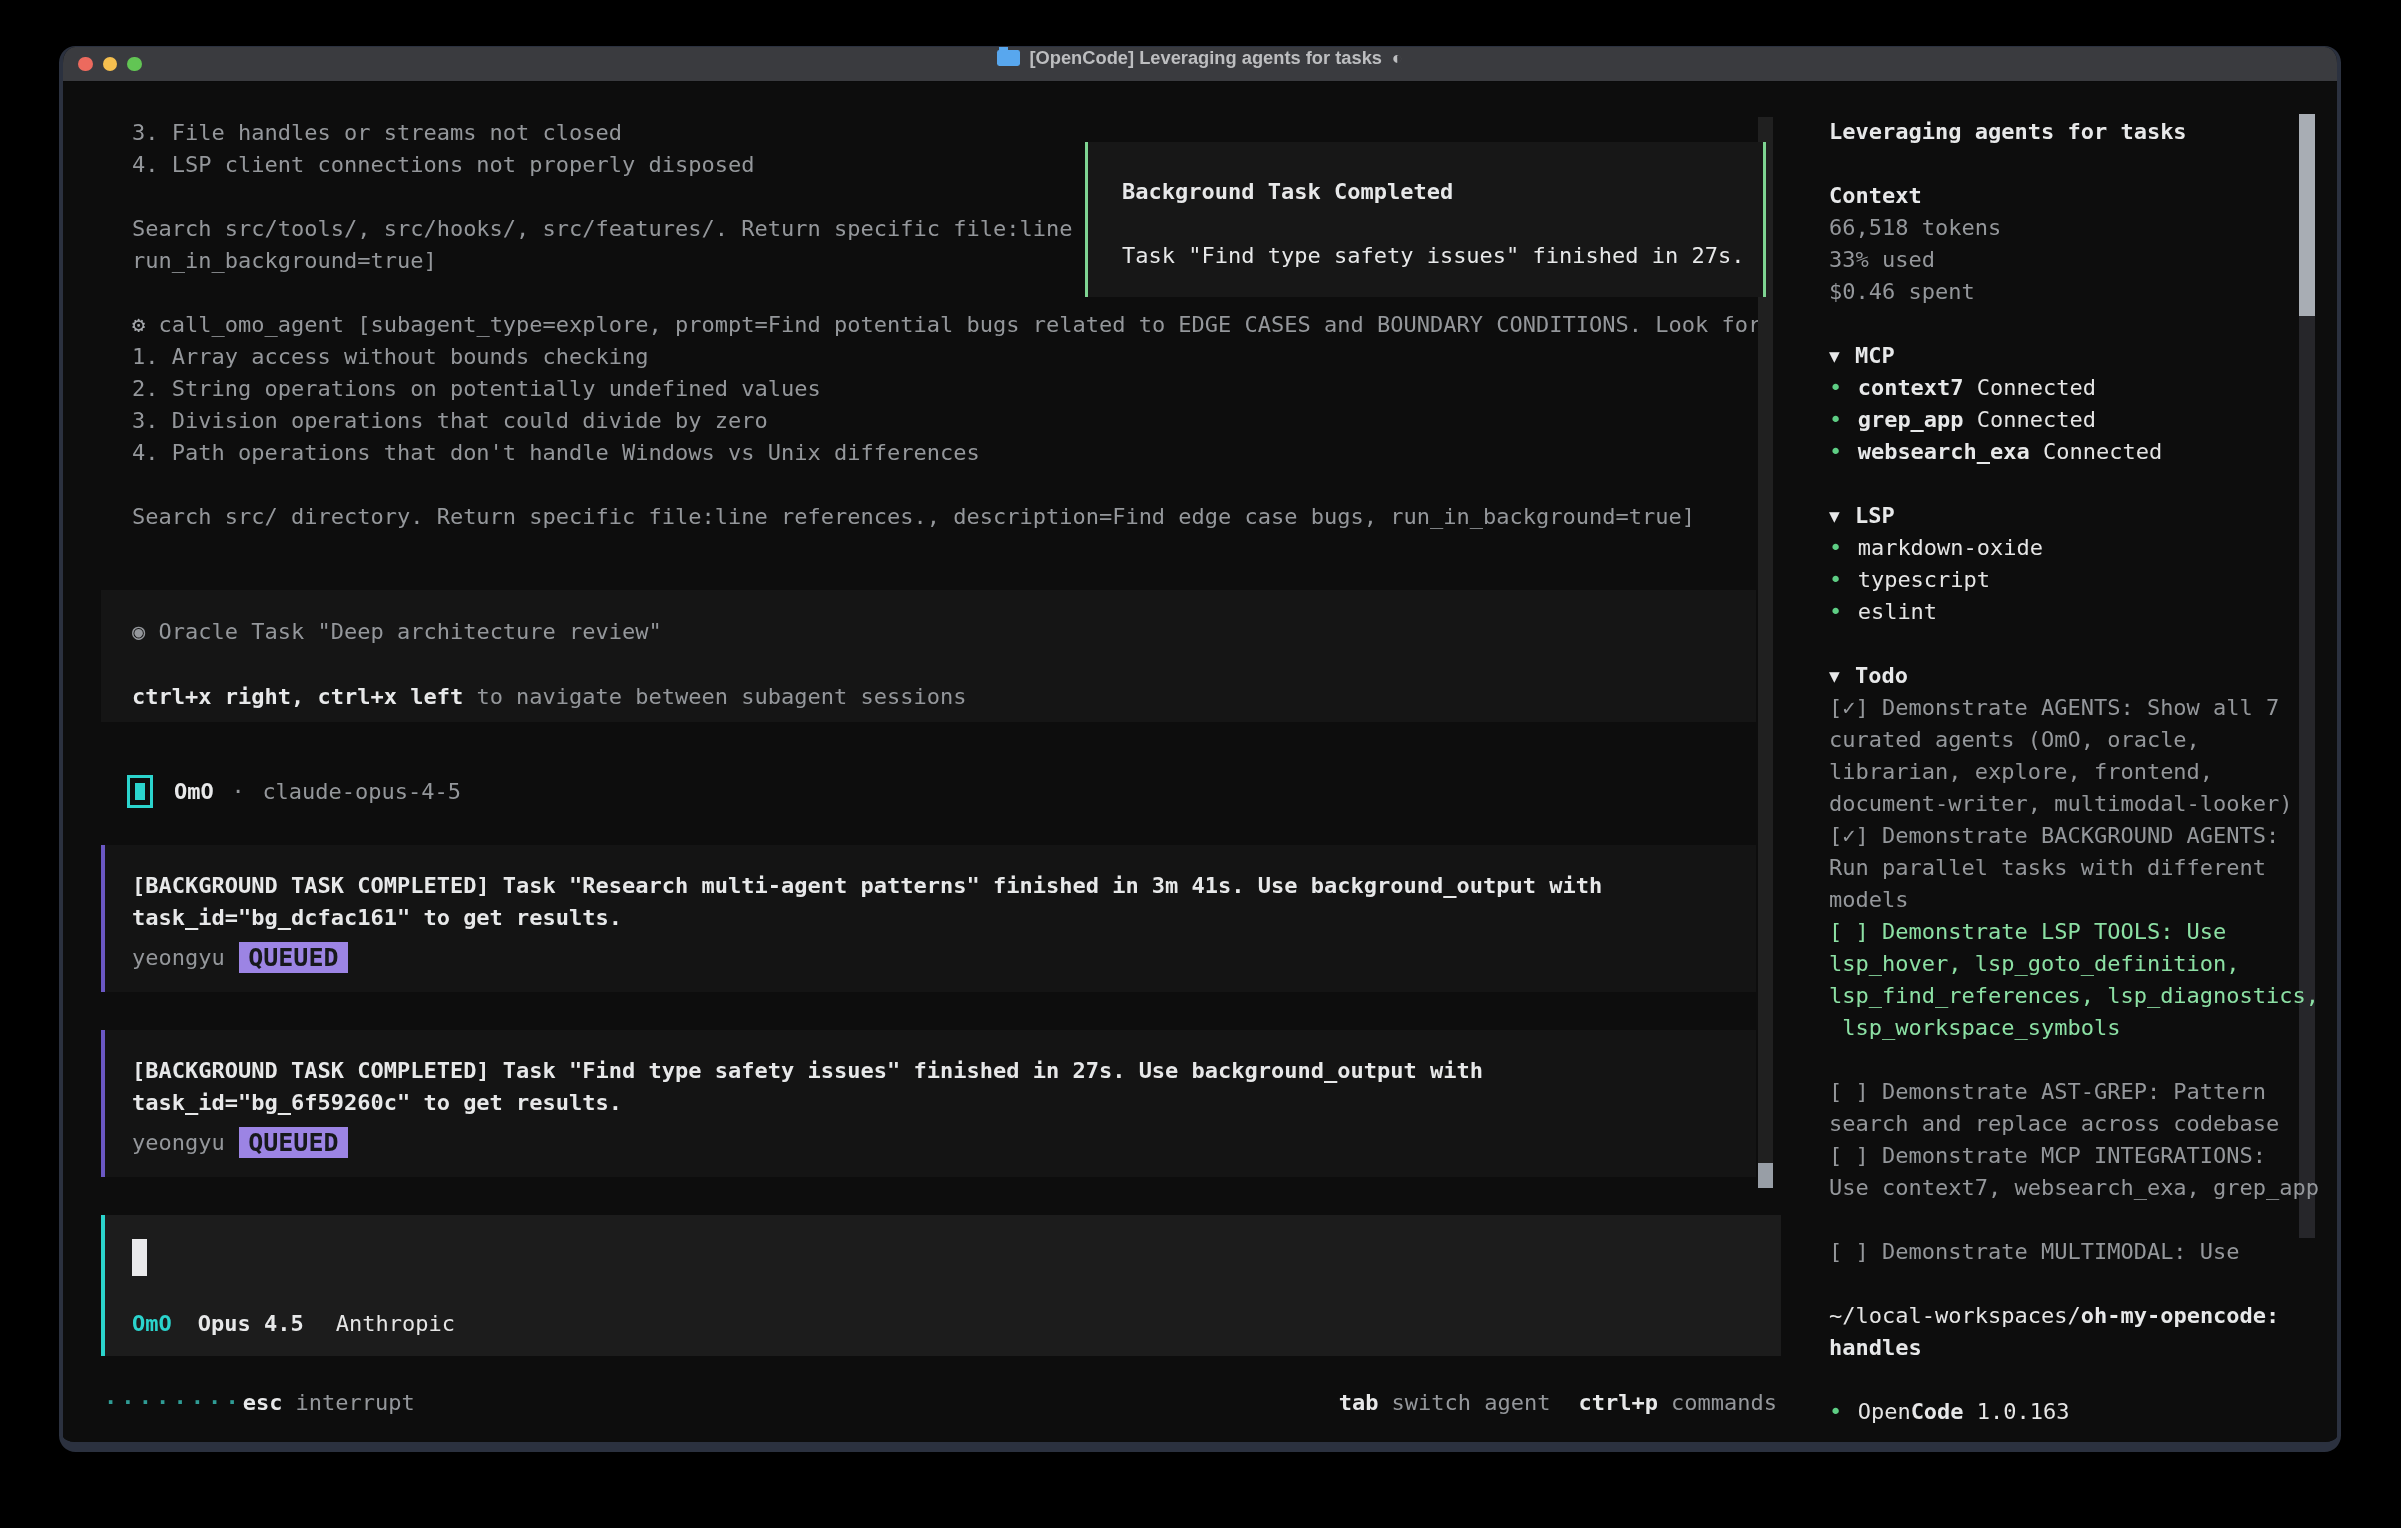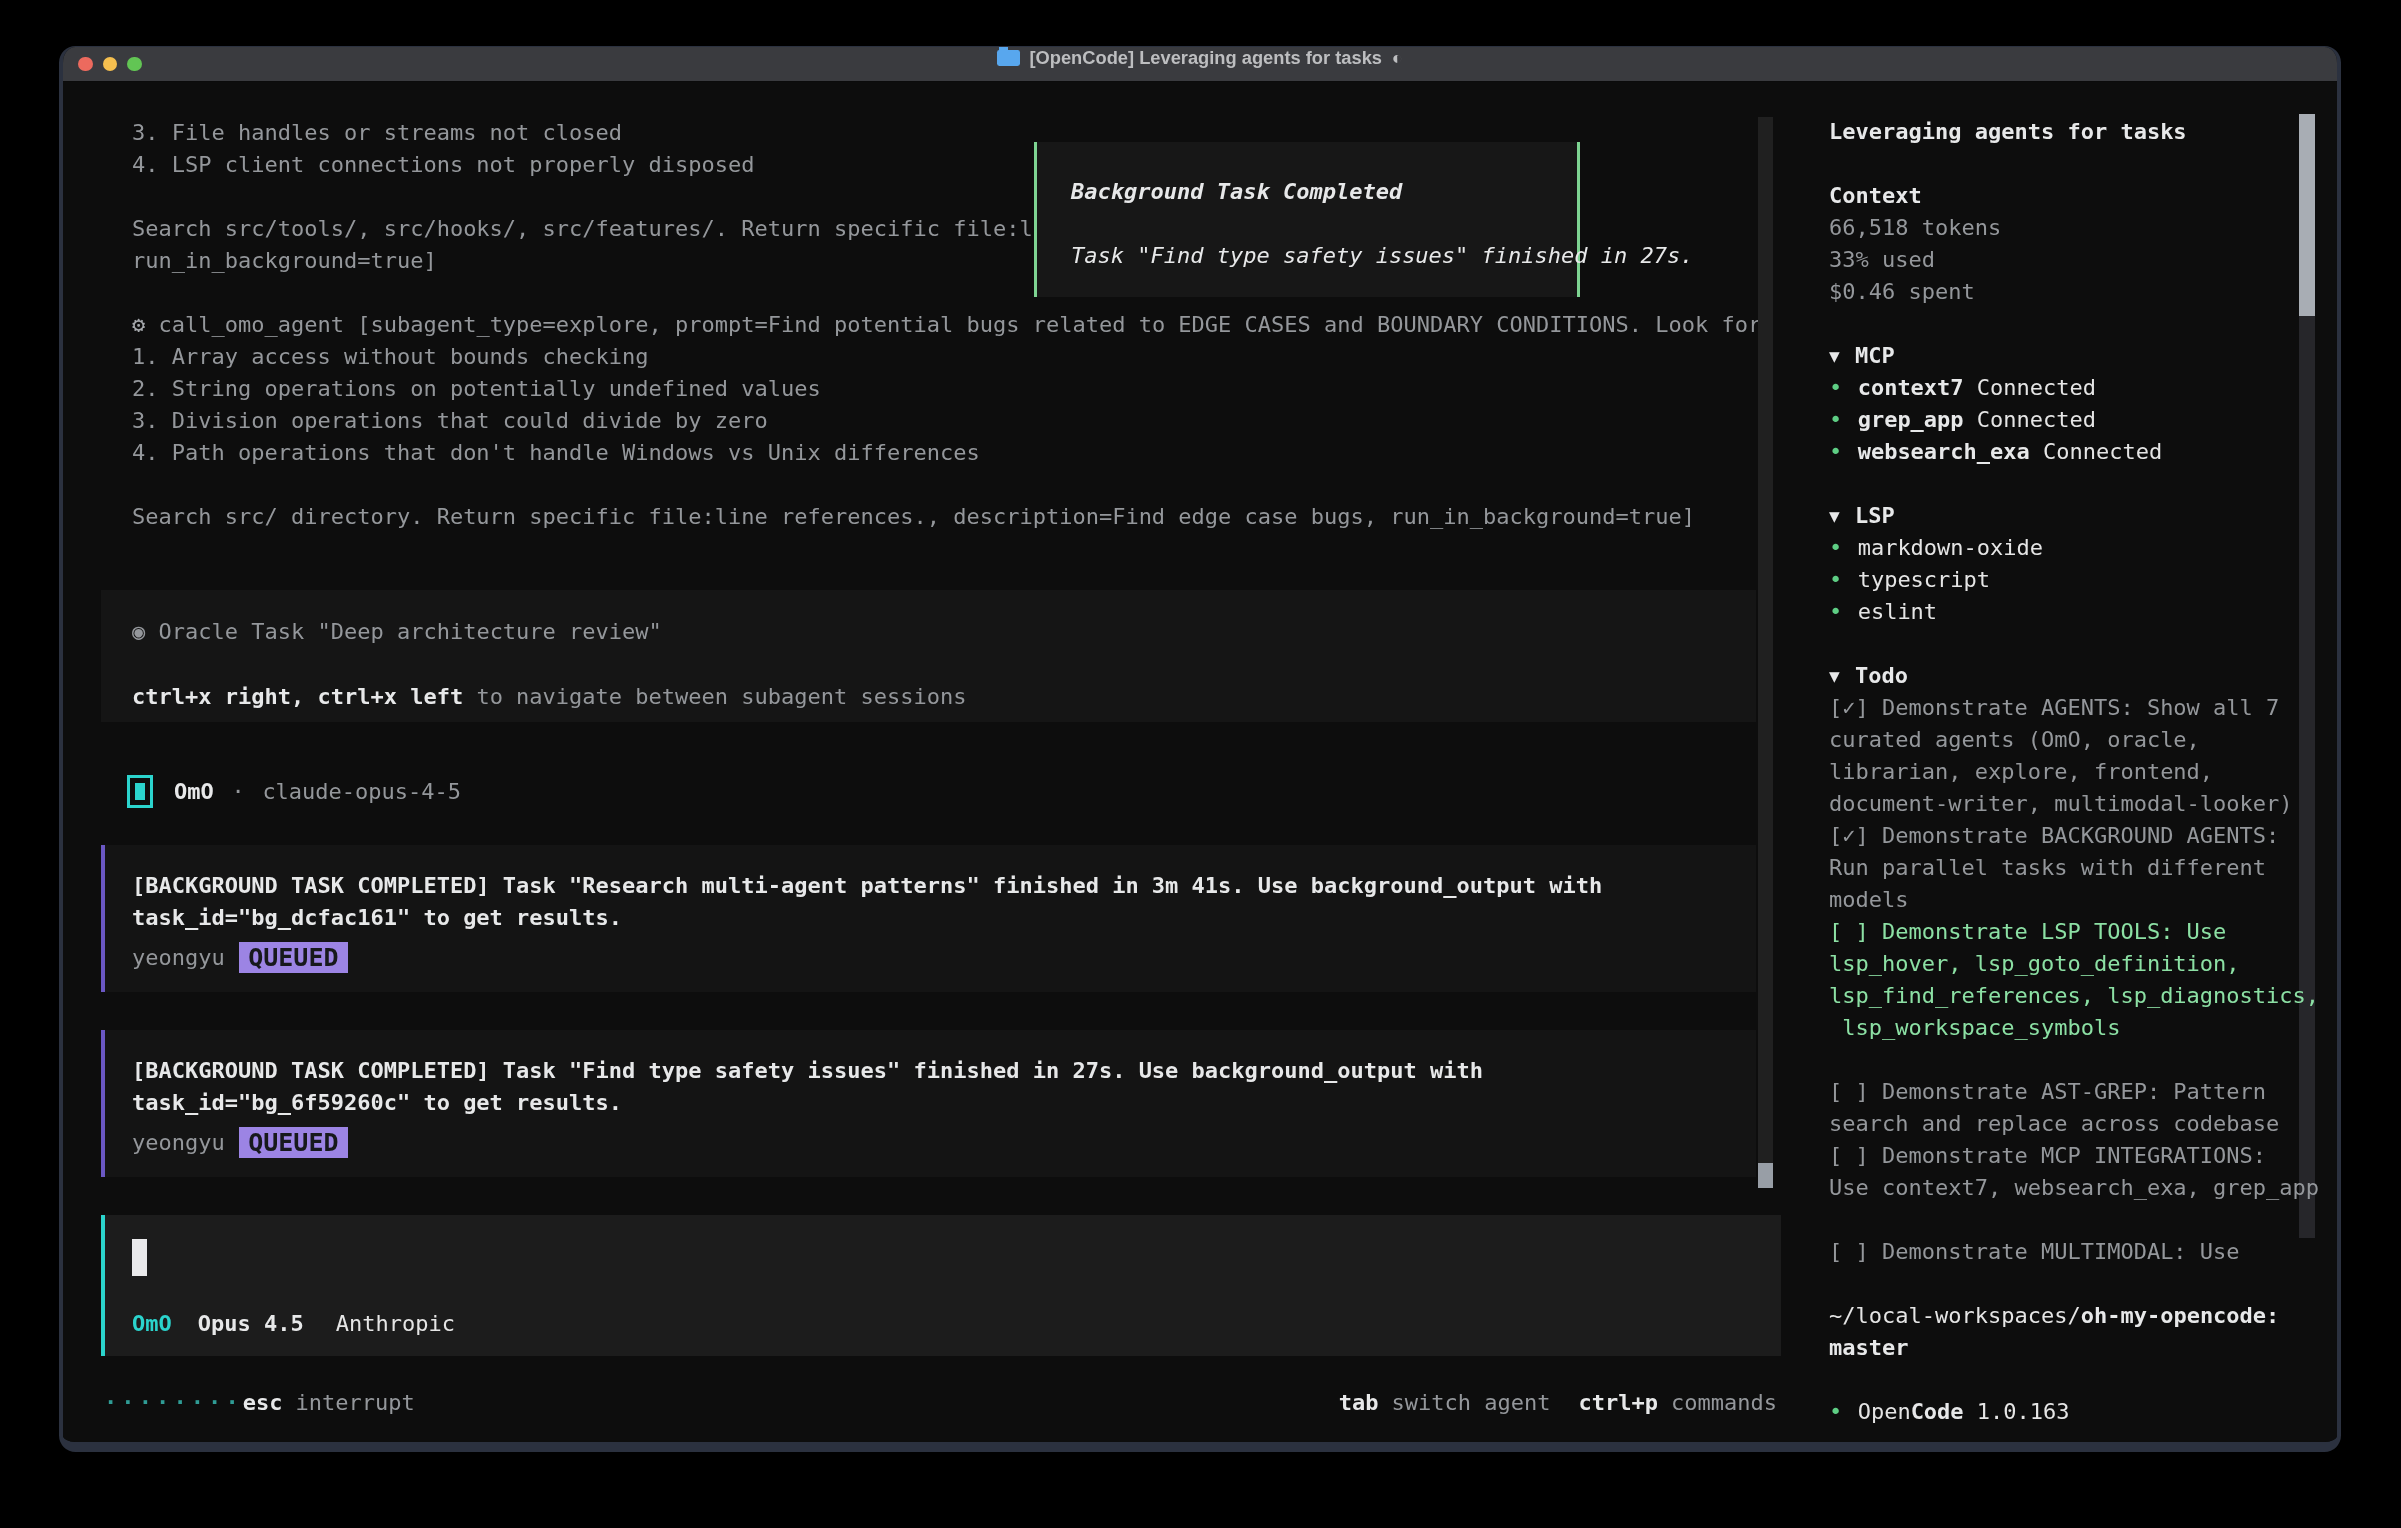--- a/index.html
+++ b/index.html
@@ -21,22 +21,22 @@
   
   .mono{font-size:22px;line-height:32px;}
   .ln{height:32px;white-space:pre;}
   .gray{color:#94979b;}
   .white{color:#e7e8e9;font-weight:bold;}
   .dim{color:#e5e5e5;}
   .green{color:#8ce0a4;}
   .cyan{color:#2bd4cd;font-weight:bold;}
   
   #intro{position:absolute;left:69px;top:35px;color:#94979b;}
-  #notification{position:absolute;left:971px;top:60px;width:546px;height:155px;background:#171717;
-    border-left:3px solid #7ed492;border-right:3px solid #7ed492;z-index:6;box-sizing:border-box;padding:34px 0 0 34px;font-style:italic;}
+  #notification{position:absolute;left:1022px;top:60px;width:681px;height:155px;background:#171717;
+    border-left:3px solid #7ed492;border-right:3px solid #7ed492;z-index:6;box-sizing:border-box;padding:34px 0 0 34px;}
   #notification .ntitle{color:#e7e8e9;font-weight:bold;height:32px;white-space:pre;}
   #notification .nbody{color:#e7e8e9;margin-top:32px;height:32px;white-space:pre;}
   #toolcall{position:absolute;left:69px;top:227px;color:#94979b;}
   .gear{color:#a6a9ad;}
   #oracle{position:absolute;left:38px;top:508px;width:1655px;height:132px;background:#151515;box-sizing:border-box;padding:26px 0 0 31px;}
   #oracle .o2{margin-top:33px;}
   #agentline{position:absolute;left:64px;top:692px;height:35px;display:flex;align-items:center;}
   .checkbox{width:20px;height:27px;border:3px solid #2bd4cd;display:inline-flex;align-items:center;justify-content:center;}
   .checkbox i{display:block;width:10.6px;height:16.5px;background:#2bd4cd;}
   .taskcard{position:absolute;left:38px;width:1655px;height:147px;background:#141414;border-left:4.1px solid #6b58c4;
@@ -266,21 +266,21 @@
             <div class="ln gray">[ ] Demonstrate AST-GREP: Pattern</div>
             <div class="ln gray">search and replace across codebase</div>
             <div class="ln gray">[ ] Demonstrate MCP INTEGRATIONS:</div>
             <div class="ln gray">Use context7, websearch_exa, grep_app</div>
           </div>
         <div class="ln"></div>
         <div class="ln gray">[ ] Demonstrate MULTIMODAL: Use</div>
         <div class="ln"></div>
 
         <div class="ln"><span class="dim">~/local-workspaces/</span><span class="white">oh-my-opencode:</span></div>
-        <div class="ln white">master</div>
+        <div class="ln white">handles</div>
         <div class="ln"></div>
 
         <div class="item-line">
           <span class="bullet">•</span>
           <span class="dim">Open</span><span class="white">Code</span>
           <span class="dim"> <span>1.0.163</span></span>
         </div>
       </div>
     </div>
   </div>

